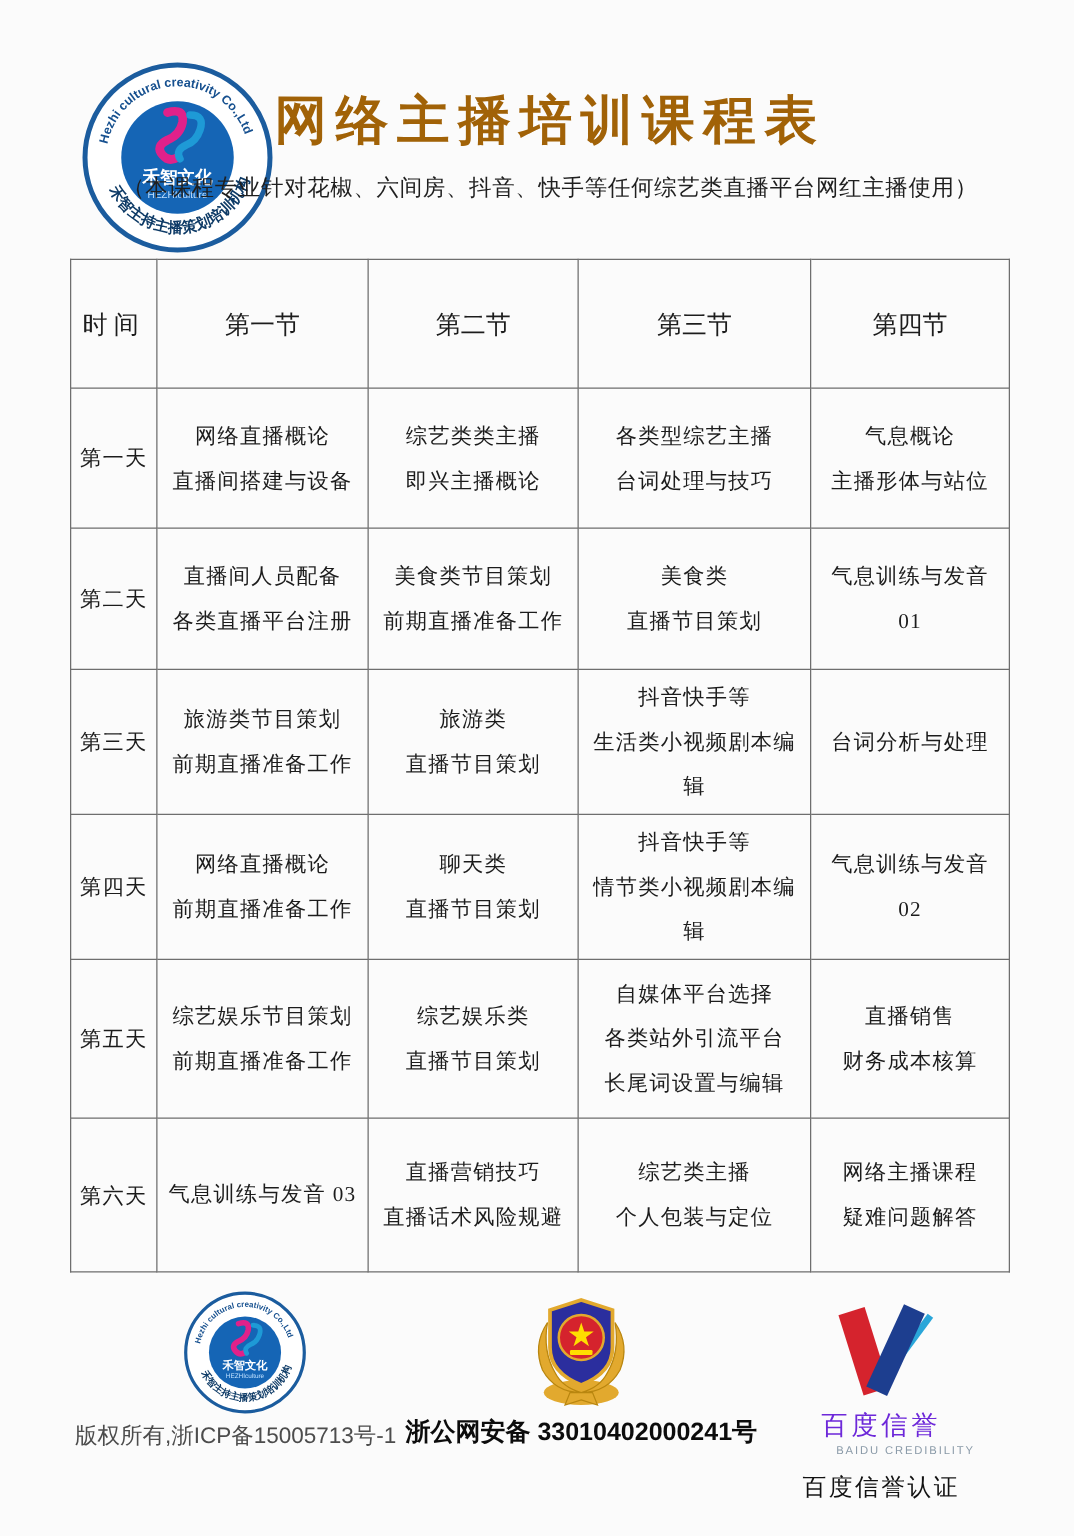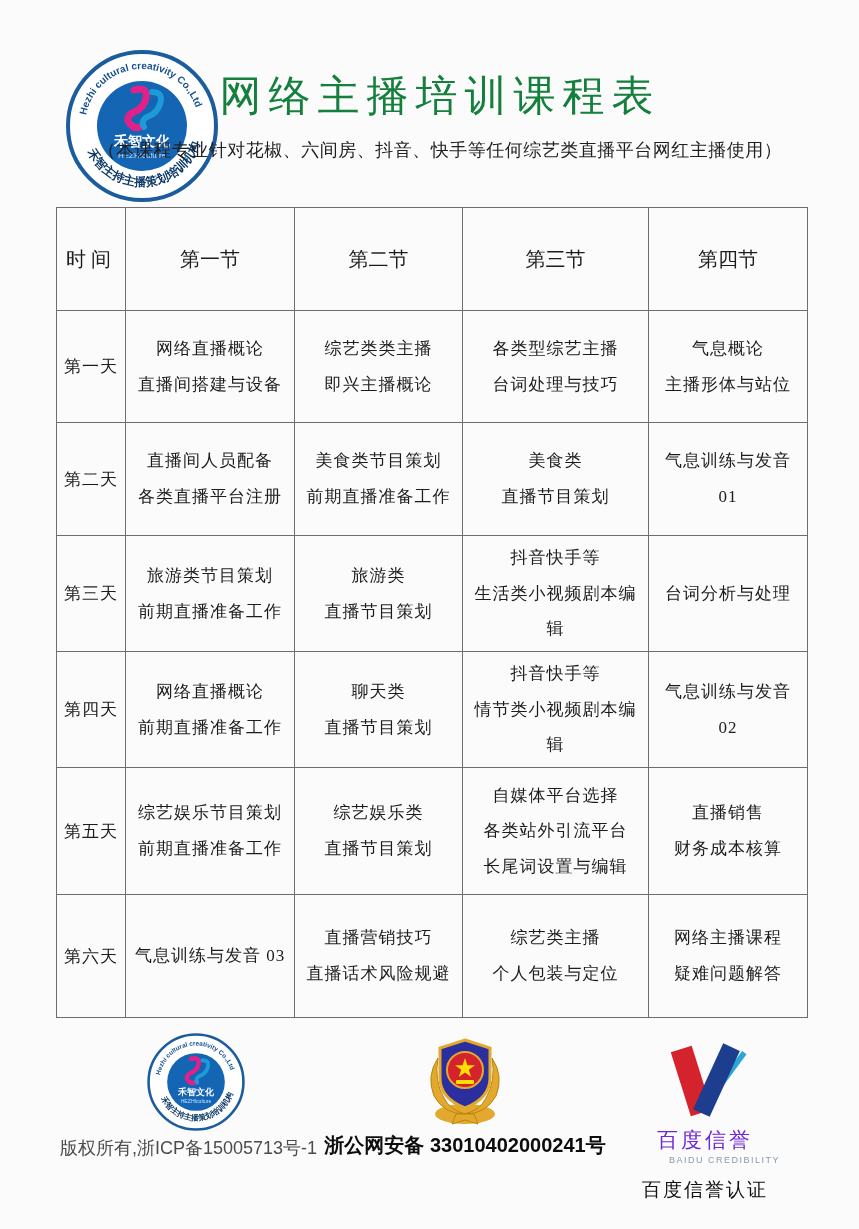--- a/index.html
+++ b/index.html
@@ -7,21 +7,21 @@
   .page {
     position:relative; width:859px; height:1229px; background:#fbfbfb;
     font-family:"Liberation Serif","DejaVu Serif",serif; color:#1c1c1c;
     overflow:hidden; margin:0 auto;
   }
   
   .logo-main { position:absolute; left:64px; top:48px; width:156px; height:156px; }
   .logo-foot { position:absolute; left:146px; top:1032px; width:100px; height:100px; }
   .page-title {
     position:absolute; left:110px; top:68px; width:660px; text-align:center;
-    font-size:42px; font-weight:normal; letter-spacing:7px; color:#15803d;
+    font-size:42px; font-weight:bold; letter-spacing:7px; color:#a16207;
     font-family:"Liberation Serif","DejaVu Serif",serif;
   }
   .page-subtitle {
     position:absolute; left:60px; top:138px; width:760px; text-align:center;
     font-size:18px; color:#1f1f1f; letter-spacing:0.5px;
   }
   
   table.schedule {
     position:absolute; left:56px; top:207px; width:751px;
     border-collapse:collapse; table-layout:fixed;

